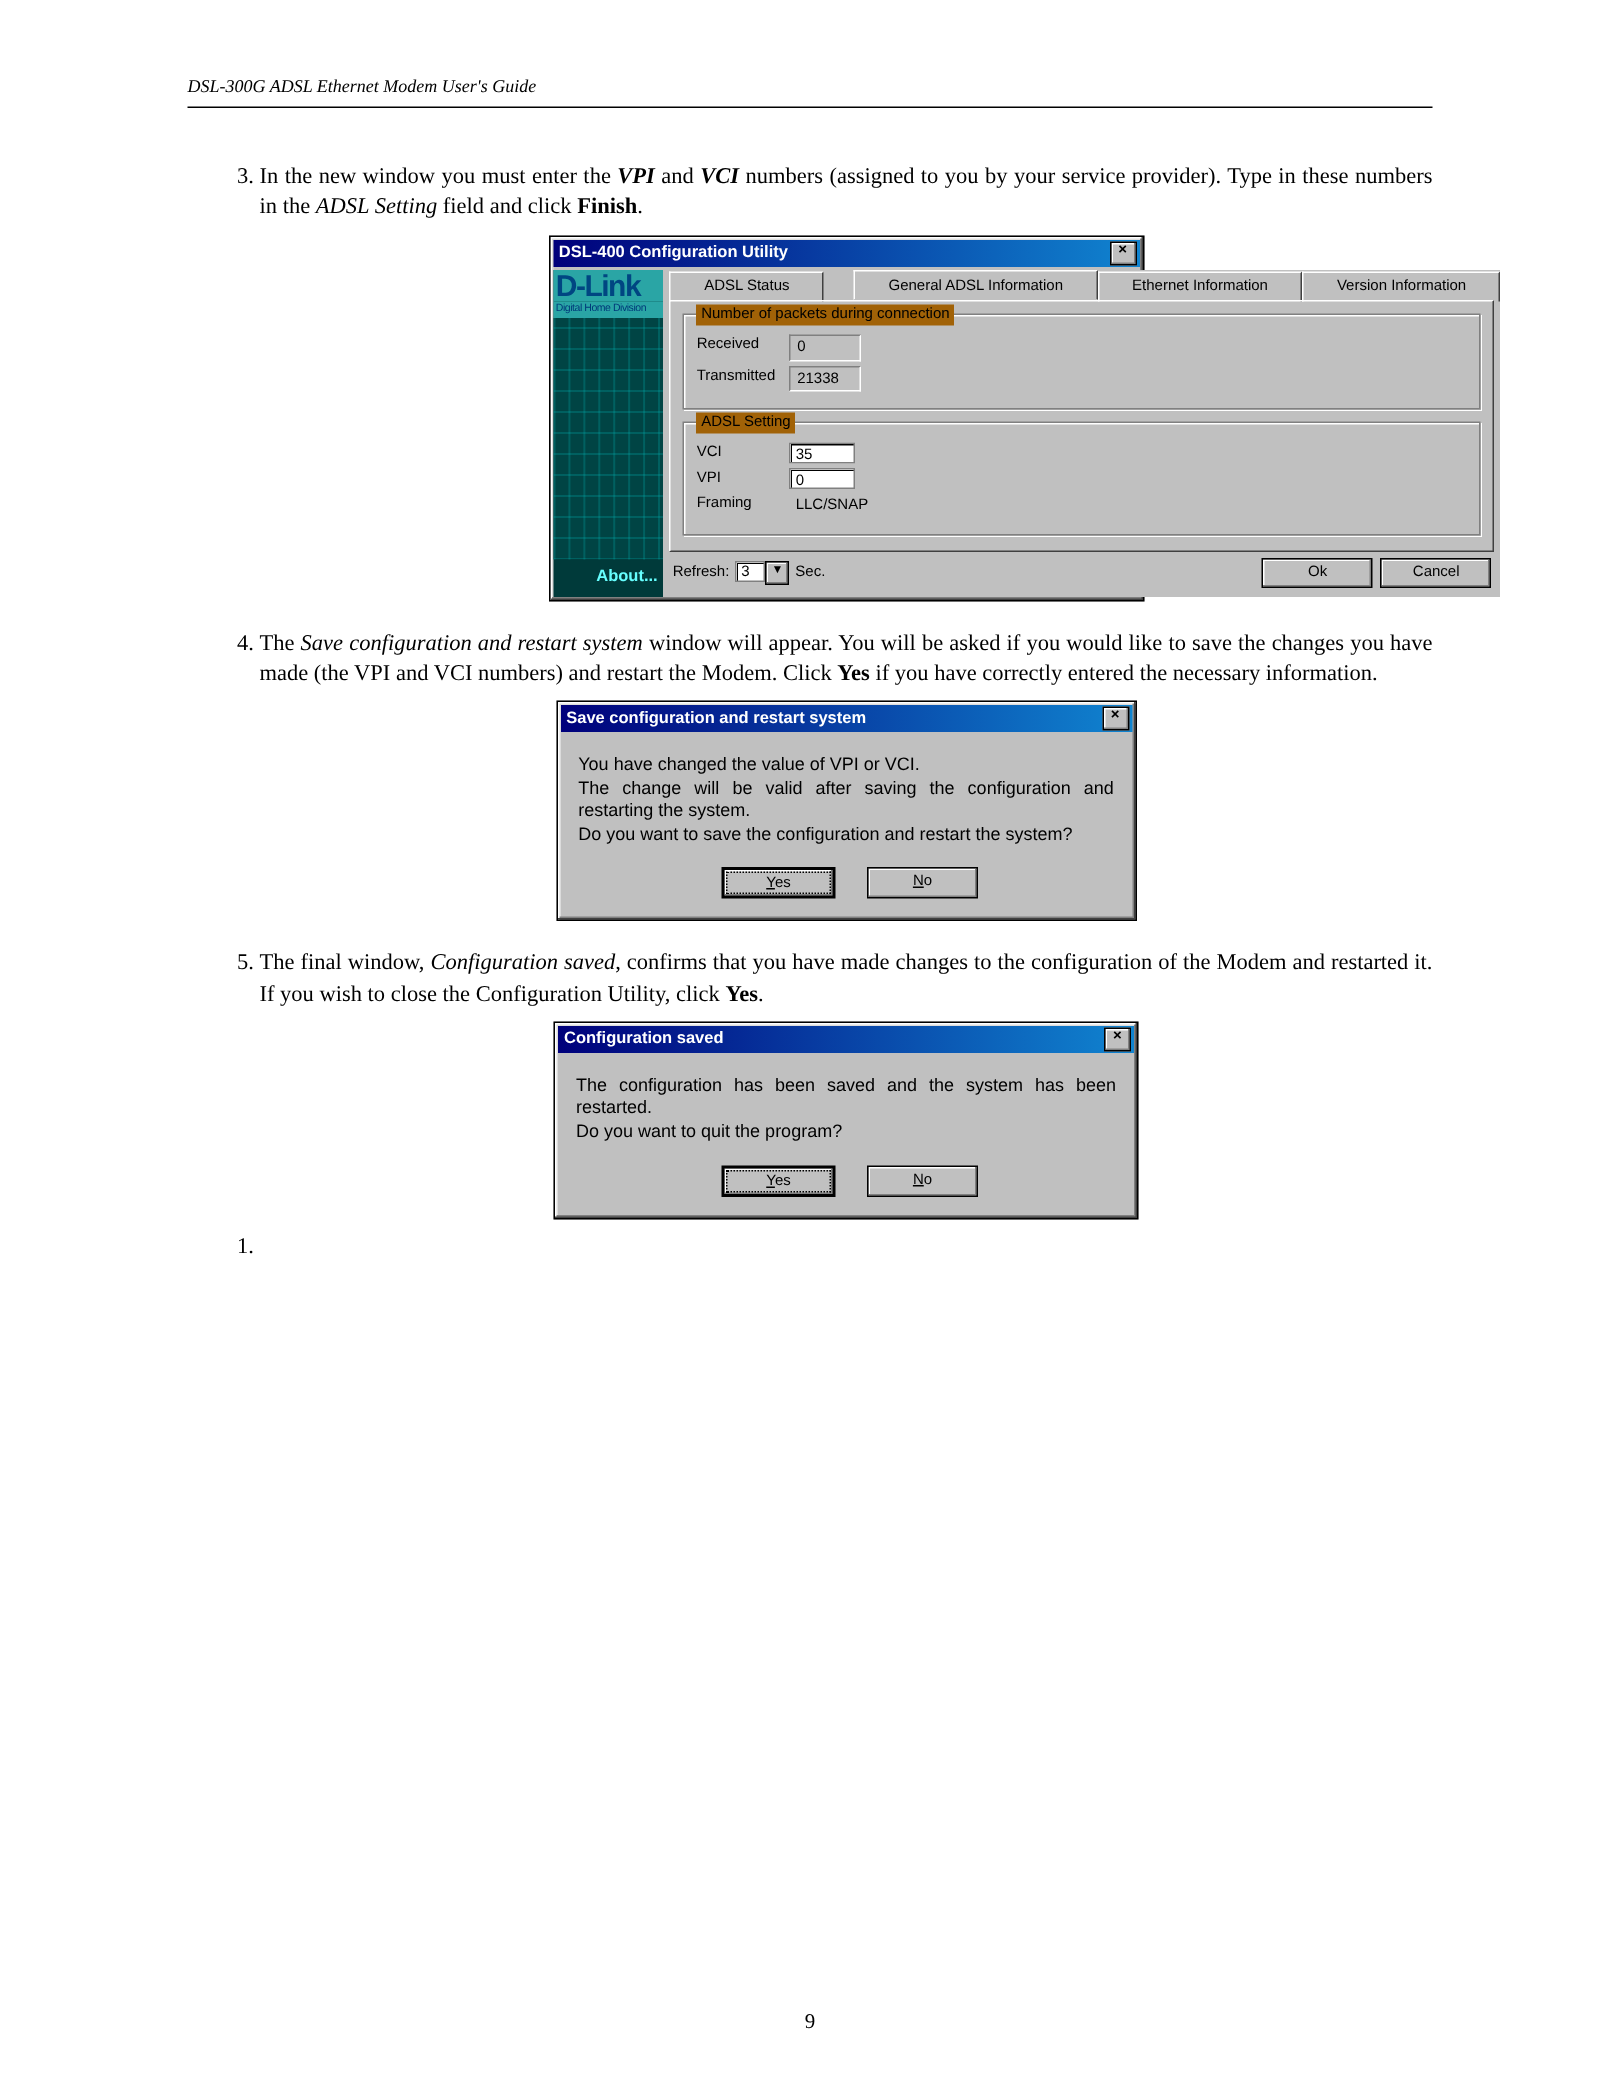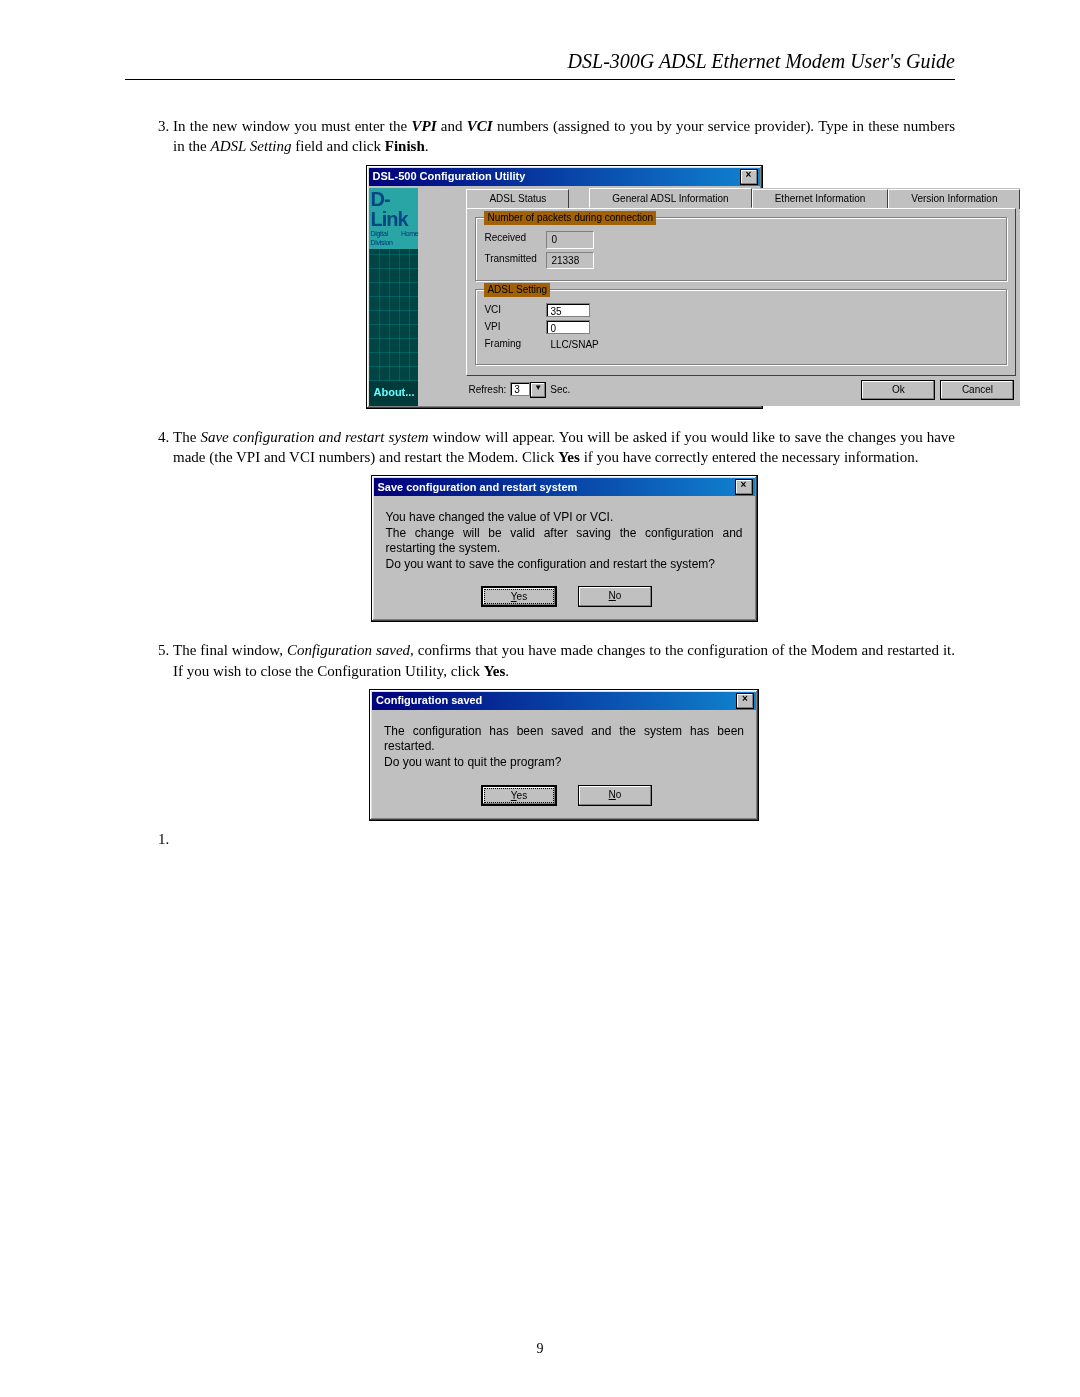--- a/index.html
+++ b/index.html
@@ -12,23 +12,23 @@
   }
   .page {
     width: 1080px;
     height: 1397px;
     margin: 0 auto;
     padding: 50px 125px 40px 125px;
     box-sizing: border-box;
     position: relative;
   }
   .header-title {
-    text-align: right;
+    text-align: left;
     font-style: italic;
-    font-size: 20px;
+    font-size: 12px;
     border-bottom: 1px solid #000;
     padding-bottom: 6px;
     margin-bottom: 36px;
   }
   ol.main-list {
     margin: 0;
     padding-left: 48px;
   }
   ol.main-list > li {
     margin-bottom: 18px;
@@ -73,21 +73,20 @@
     text-align: center;
     font-weight: bold;
     font-family: Arial, sans-serif;
   }
 
   
   .config-win { width: 395px; }
   .config-body {
     display: flex;
     margin: 0 2px 2px 2px;
-    gap: 44px;
   }
   .sidebar {
     width: 92px;
     background: #003a3a;
     display: flex;
     flex-direction: column;
   }
   .brand {
     color: #004682;
     font-family: "Arial Black", Arial, sans-serif;
@@ -110,20 +109,21 @@
     background: #004444;
     background-image:
       repeating-linear-gradient(90deg, rgba(0,180,180,0.25) 0 1px, transparent 1px 10px),
       repeating-linear-gradient(0deg, rgba(0,180,180,0.25) 0 1px, transparent 1px 14px);
   }
   .about-link {
     color: #66ffff;
     font-weight: bold;
     font-size: 11px;
     padding: 4px 4px 6px 5px;
+    margin-left: 24px;
   }
   .content { flex: 1; background: #c0c0c0; padding-bottom: 6px; }
   .tab-header-bar {
     height: 18px;
     background: linear-gradient(90deg, #00007b 0%, #1084d0 100%);
     color: #fff;
     text-align: center;
     line-height: 18px;
     font-size: 11px;
     margin-bottom: 2px;
@@ -279,21 +279,21 @@
   <div class="header-title">DSL-300G ADSL Ethernet Modem User's Guide</div>
 
   <ol class="main-list" start="3">
 
     <li>
       <span>In the new window you must enter the </span><span class="b i">VPI</span><span> and </span><span class="b i">VCI</span><span> numbers (assigned to you by your service provider). Type in these numbers in the </span><span class="i">ADSL Setting</span><span> field and click </span><span class="b">Finish</span><span>.</span>
 
       
       <div class="win config-win">
         <div class="titlebar">
-          <span>DSL-500 Configuration Utility</span>
+          <span>DSL-400 Configuration Utility</span>
           <span class="spacer"></span>
           <span class="closebtn">×</span>
         </div>
         <div class="config-body">
           <div class="sidebar">
             <div class="brand">D-Link</div>
             <div class="brand-sub">Digital Home Division</div>
             <div class="pcb-pattern"></div>
             <div class="about-link">About...</div>
           </div>

